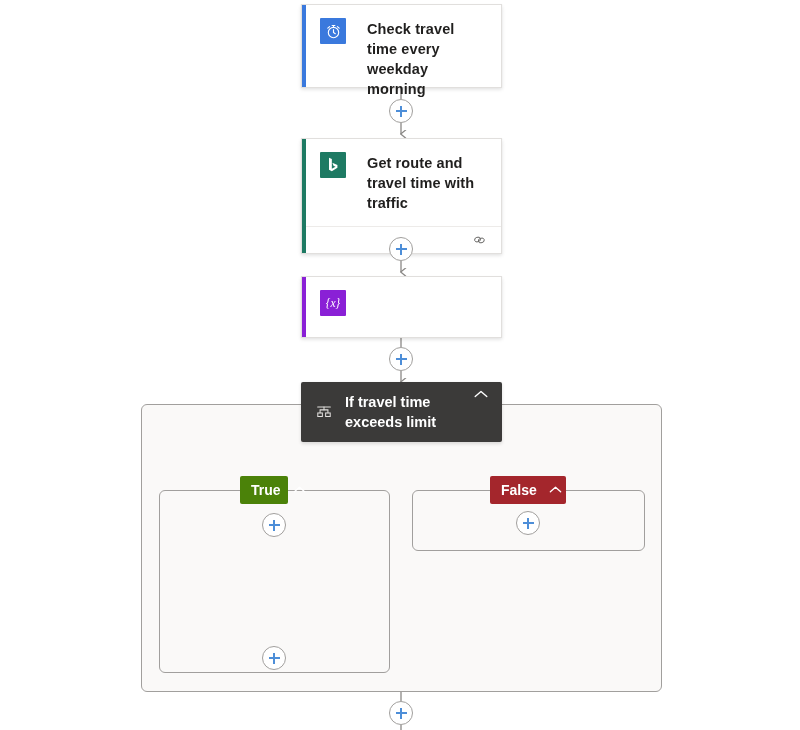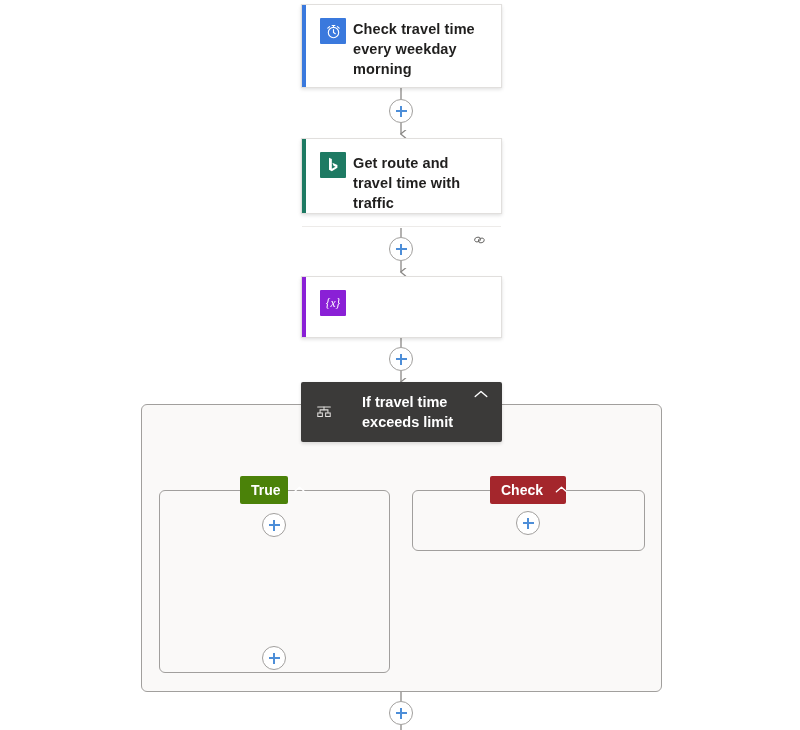--- a/index.html
+++ b/index.html
@@ -45,21 +45,21 @@
   }
   .card .accent {
     position: absolute;
     left: 0; top: 0; bottom: 0;
     width: 4px;
   }
   .card-head {
     display: flex;
     align-items: flex-start;
     padding: 13px 14px 13px 18px;
-    gap: 7px;
+    gap: 21px;
     flex: 1 1 auto;
   }
   .card-title {
     font-size: 14.5px;
     line-height: 20px;
     font-weight: 600;
     color: #201f1e;
     letter-spacing: .1px;
     padding-top: 1px;
   }
@@ -121,21 +121,20 @@
     gap: 12px;
     box-shadow: 0 1.6px 3.6px rgba(0,0,0,.13);
     z-index: 6;
   }
   .cond-title {
     font-size: 14.5px;
     line-height: 20px;
     font-weight: 600;
     color: #ffffff;
     flex: 1 1 auto;
-    margin-left: 17px;
   }
   .chev {
     flex: 0 0 auto;
     display: flex;
     align-items: center;
     justify-content: center;
     cursor: pointer;
   }
 
   
@@ -229,21 +228,21 @@
           <path d="M5.4 4.2 L3.3 6.1"></path>
           <path d="M14.6 4.2 L16.7 6.1"></path>
           <path d="M8.4 2.9 L11.6 2.9"></path>
           <path d="M10 2.9 L10 5.1"></path>
         </svg>
       </span>
       <span class="card-title">Check travel time every weekday morning</span>
     </div>
   </div>
 
-  <div class="card" style="left:301px; top:138px; width:201px; height:76px;">
+  <div class="card" style="left:301px; top:138px; width:201px; height:116px;">
     <span class="accent" style="background:#1e7a63;"></span>
     <div class="card-head">
       <span class="app-icon" style="background:#1e7a63;">
         <svg width="20" height="20" viewBox="0 0 24 24">
           <path d="M7.2 3.4 L10.6 4.7 L10.6 16.6 L15.0 14.1 L12.6 13.0 L11.2 9.4 L17.3 11.9 L17.3 15.4 L10.6 19.6 L7.2 17.8 Z" fill="#ffffff"></path>
         </svg>
       </span>
       <span class="card-title">Get route and travel time with traffic</span>
     </div>
     <div class="card-foot">
@@ -287,21 +286,21 @@
   <div class="branch-label" style="left:240px; top:476px; width:48px; background:#4b8209;">
     <span>True</span>
     <span class="chev">
       <svg width="13" height="8" viewBox="0 0 14 9" fill="none" stroke="#ffffff" stroke-width="1.5" stroke-linecap="round" stroke-linejoin="round">
         <path d="M1.2 6.6 L7 1.4 L12.8 6.6"></path>
       </svg>
     </span>
   </div>
 
   <div class="branch-label" style="left:490px; top:476px; width:76px; background:#a4262c;">
-    <span>Check</span>
+    <span>False</span>
     <span class="chev">
       <svg width="13" height="8" viewBox="0 0 14 9" fill="none" stroke="#ffffff" stroke-width="1.5" stroke-linecap="round" stroke-linejoin="round">
         <path d="M1.2 6.6 L7 1.4 L12.8 6.6"></path>
       </svg>
     </span>
   </div>
 
   <div class="card" style="left:174px; top:555px; width:201px; height:80px;">
     <span class="accent" style="background:#2a6fd0;"></span>
     <div class="card-head">

